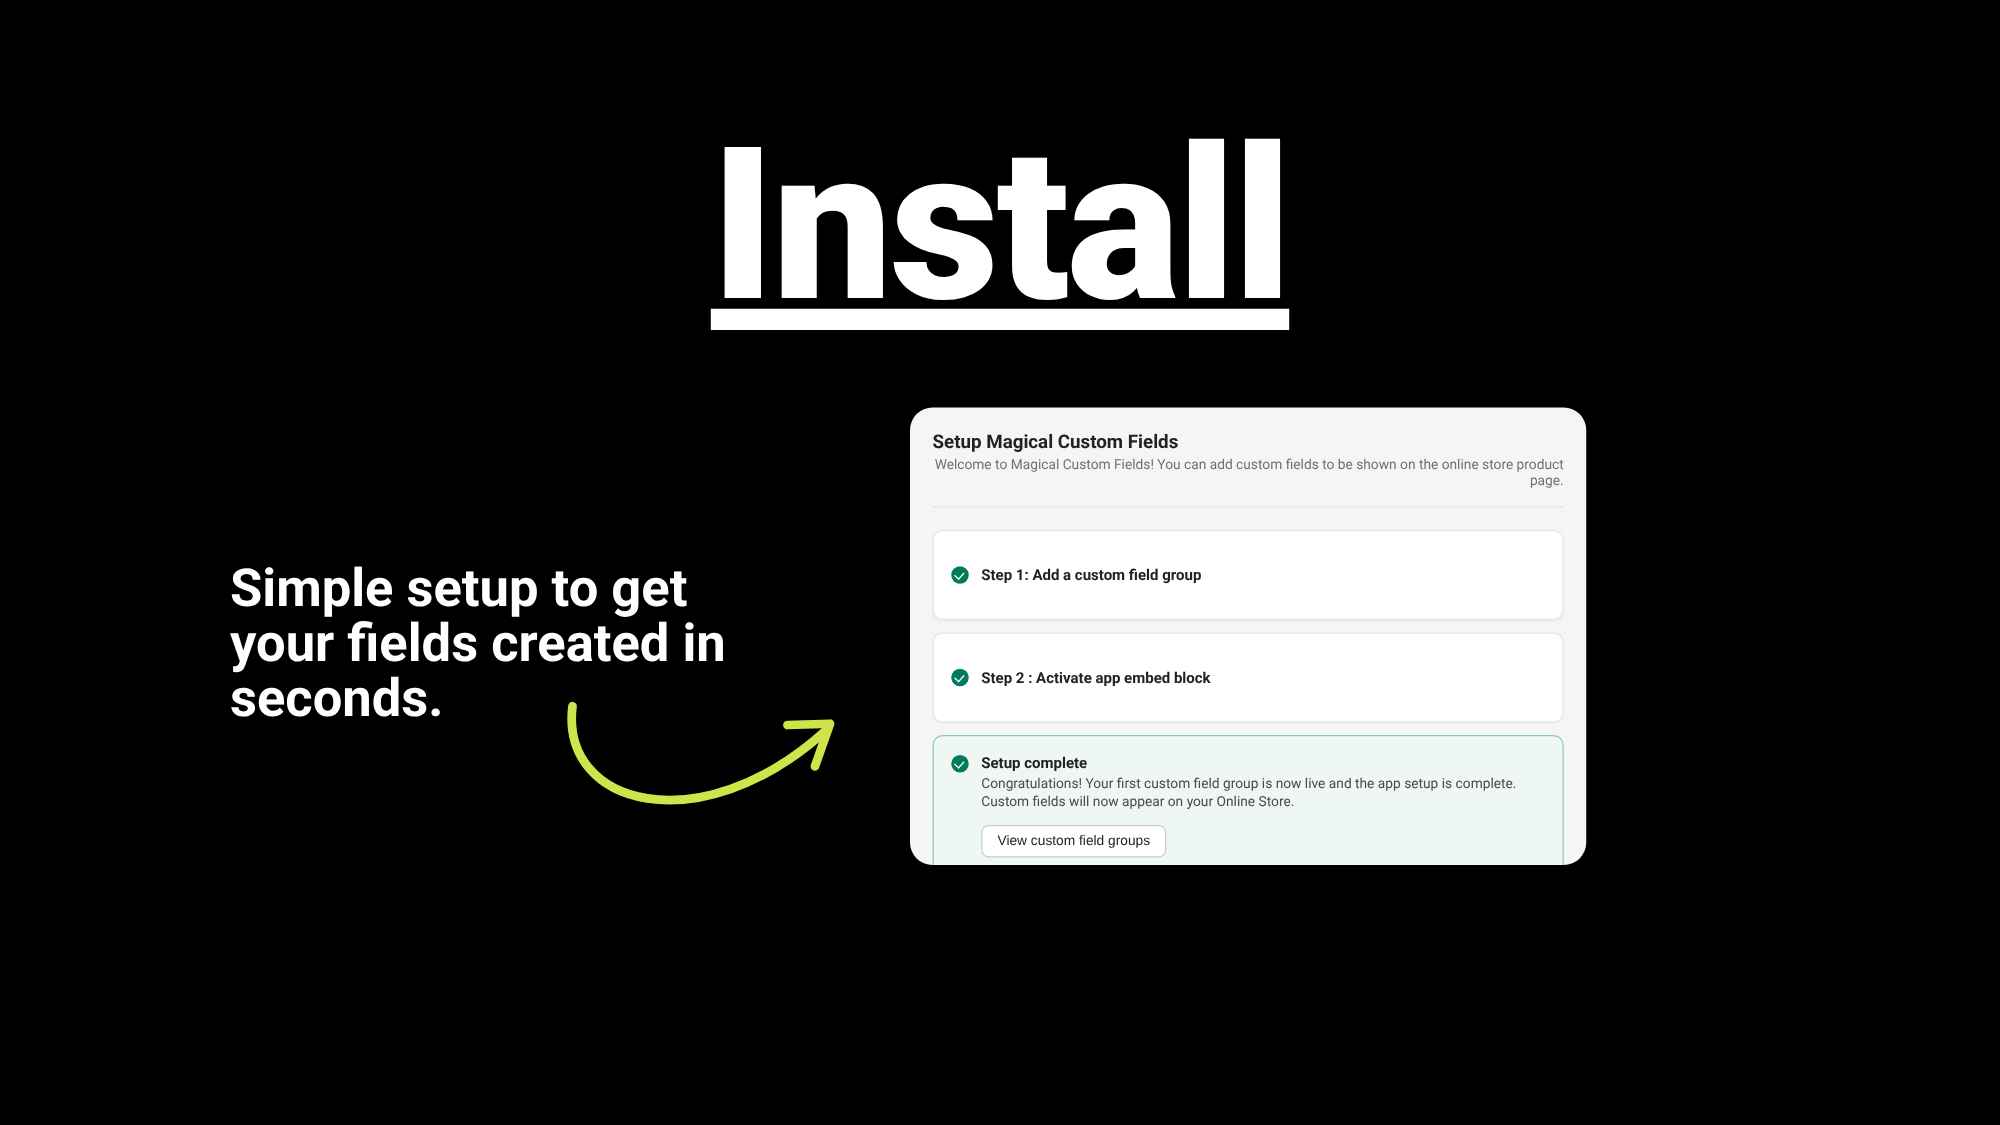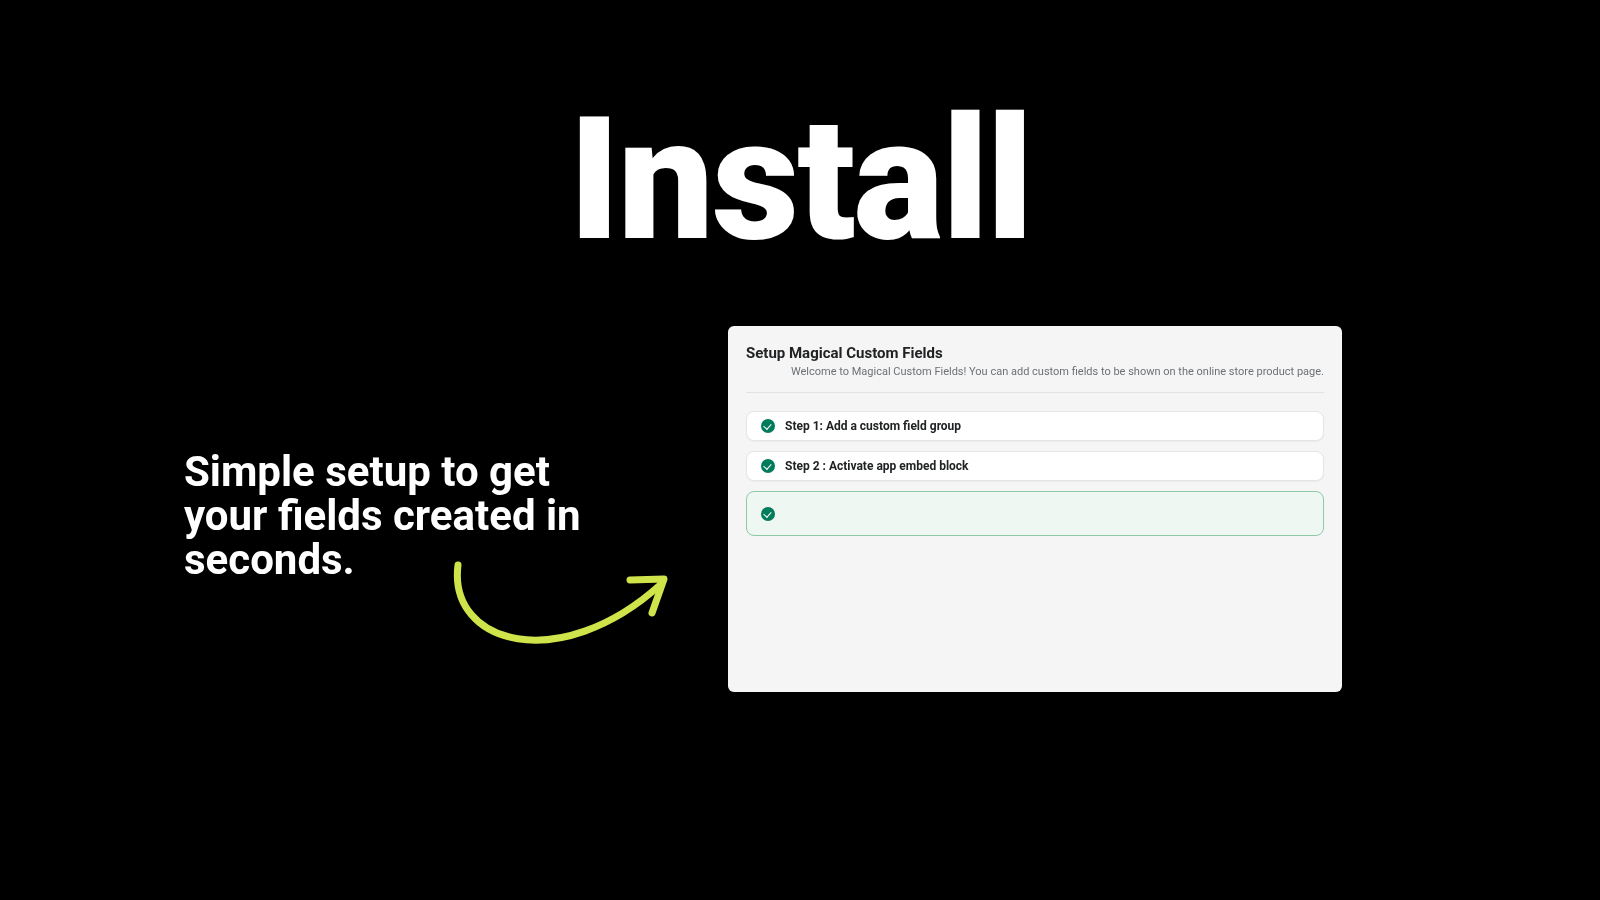--- a/index.html
+++ b/index.html
@@ -12,20 +12,21 @@
   }
   .hero-title {
     position: absolute;
     top: 80px;
     left: 0;
     width: 100%;
     text-align: center;
     font-size: 170px;
     font-weight: 900;
     letter-spacing: -2px;
+    text-decoration: underline;
   }
   .subhead {
     position: absolute;
     left: 184px;
     top: 450px;
     width: 400px;
     font-size: 42px;
     font-weight: 700;
     line-height: 1.05;
   }
@@ -34,24 +35,24 @@
     left: 430px;
     top: 555px;
     width: 260px;
     height: 130px;
     pointer-events: none;
   }
   .panel {
     position: absolute;
     left: 728px;
     top: 326px;
-    width: 614px;
+    width: 541px;
     height: 366px;
     background: #f5f5f5;
-    border-radius: 6px;
+    border-radius: 18px;
     padding: 18px;
     color: #1a1a1a;
     box-shadow: 0 10px 40px rgba(0,0,0,.55), 0 -8px 30px rgba(0,0,0,.5);
     overflow: hidden;
   }
   .panel-title {
     font-size: 15px;
     font-weight: 700;
     color: #202223;
   }
@@ -63,21 +64,21 @@
   }
   .divider {
     height: 1px;
     background: #e1e3e5;
     margin: 14px 0 18px 0;
   }
   .step {
     background: #fff;
     border: 1px solid #e5e5e5;
     border-radius: 8px;
-    padding: 7px 14px;
+    padding: 28px 14px;
     display: flex;
     align-items: center;
     gap: 10px;
     margin-bottom: 10px;
     box-shadow: 0 1px 1px rgba(0,0,0,.04);
   }
   .step-title {
     font-size: 12px;
     font-weight: 700;
     color: #202223;
@@ -150,14 +151,19 @@
     <div class="check"></div>
     <div class="step-title">Step 1: Add a custom field group</div>
   </div>
   <div class="step">
     <div class="check"></div>
     <div class="step-title">Step 2 : Activate app embed block</div>
   </div>
 
   <div class="complete">
     <div class="check" style="margin-top:1px"></div>
+    <div class="text-col">
+      <div class="complete-title">Setup complete</div>
+      <div class="complete-body">Congratulations! Your first custom field group is now live and the app setup is complete. Custom fields will now appear on your Online Store.</div>
+      <button class="view-btn">View custom field groups</button>
+    </div>
   </div>
 </div>
 
 </body></html>

